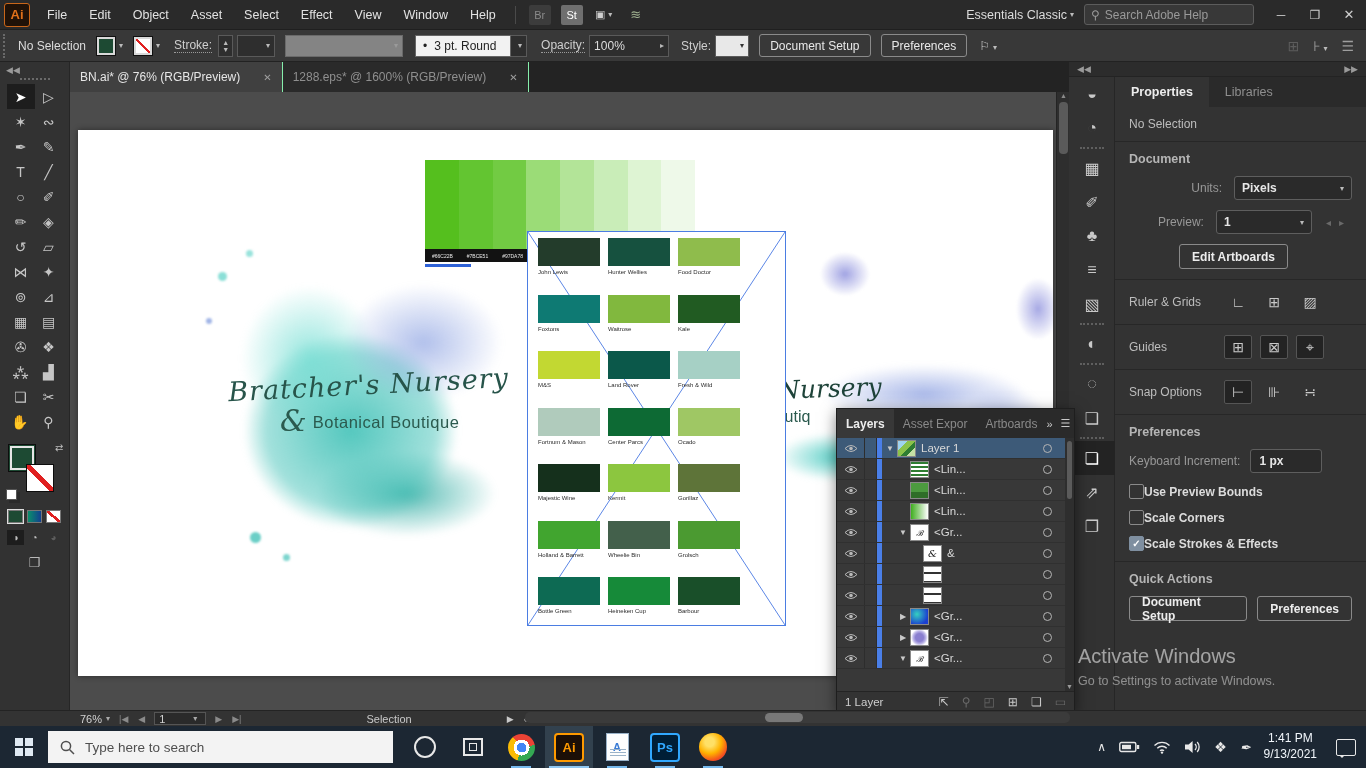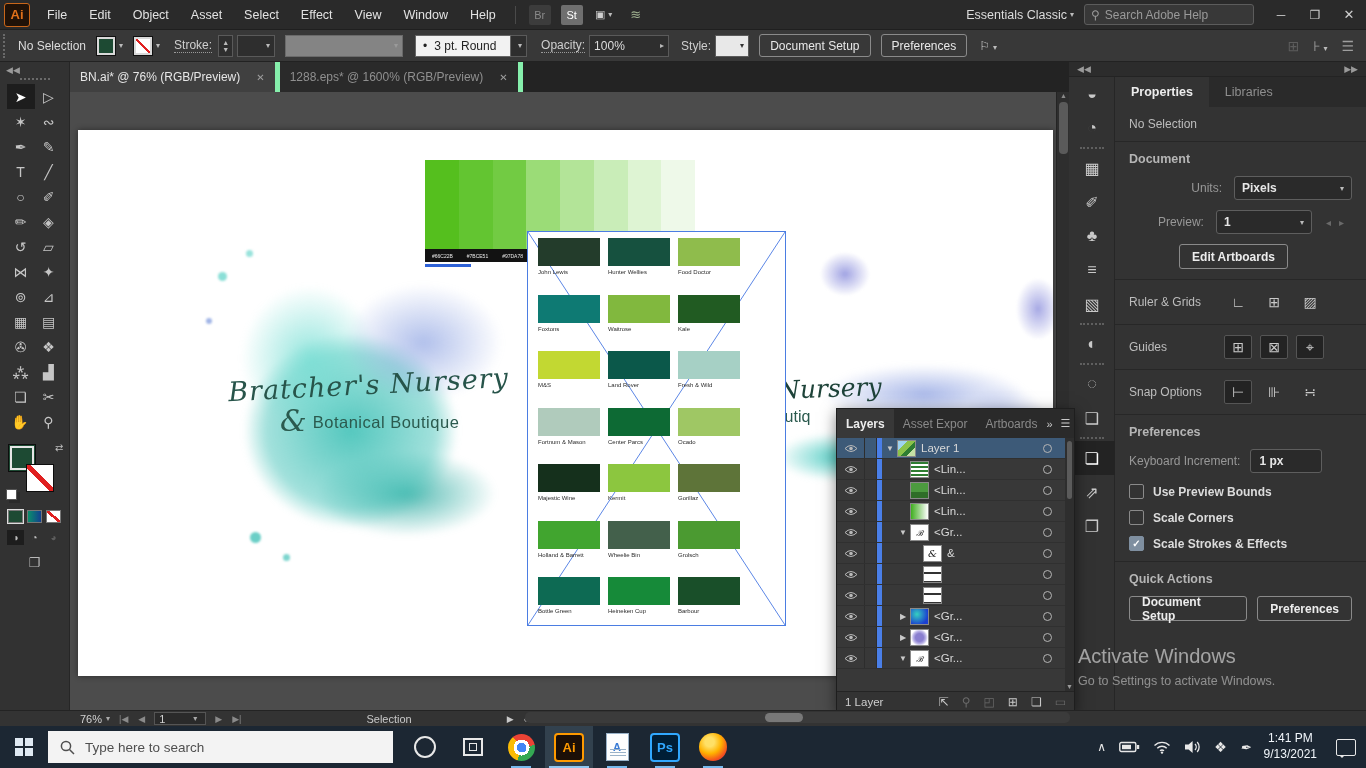--- a/index.html
+++ b/index.html
@@ -28,21 +28,21 @@
   .stepper{width:15px;height:22px;background:#2e2e2e;border:1px solid #5a5a5a;color:#bbb;font-size:7px;display:flex;flex-direction:column;align-items:center;justify-content:center;margin-left:6px;line-height:1;}
   .combo{height:22px;background:#2e2e2e;border:1px solid #5a5a5a;display:flex;align-items:center;justify-content:space-between;padding:0 4px;margin-left:4px;color:#ddd;}
   .combo .chev{margin-left:6px;}
   #cb-var{width:118px;height:22px;background:#848484;border:1px solid #6a6a6a;margin-left:10px;display:flex;align-items:center;justify-content:flex-end;padding:0 4px;color:#a9a9a9;}
   #cb-brush{width:96px;height:22px;background:#f2f2f2;color:#222;border:1px solid #666;margin-left:12px;display:flex;align-items:center;padding:0 7px;gap:7px;}
   #cb-brush-chev{width:16px;height:22px;background:#2e2e2e;border:1px solid #5a5a5a;border-left:none;display:flex;align-items:center;justify-content:center;}
   .cb-btn{height:23px;border:1px solid #8a8a8a;border-radius:3px;padding:0 10px;display:flex;align-items:center;color:#e8e8e8;margin-left:10px;background:transparent;font-size:12px;}
   .cb-right{margin-left:auto;display:flex;align-items:center;gap:14px;padding-right:12px;color:#9f9f9f;font-size:14px;}
   
   #tabbar{position:absolute;left:70px;top:62px;width:999px;height:30px;background:#232323;display:flex;align-items:flex-end;}
-  .doc-tab{height:30px;display:flex;align-items:center;padding:0 10px;font-size:12px;gap:16px;border-right:5px solid #86efac;}
+  .doc-tab{height:30px;display:flex;align-items:center;padding:0 10px;font-size:12px;gap:23px;border-right:1px solid #86efac;}
   .doc-tab.active{background:#404040;color:#e6e6e6;}
   .doc-tab.inactive{background:#2a2a2a;color:#8f8f8f;}
   .tab-x{font-size:10px;color:#9f9f9f;}
   
   #toolbar{position:absolute;left:0;top:62px;width:70px;height:648px;background:#323232;border-right:1px solid #262626;}
   #tb-collapse{color:#9a9a9a;font-size:9px;padding:3px 0 0 6px;}
   #tb-grip{width:30px;margin:3px auto 4px;border-top:2px dotted #6a6a6a;}
   #tools{display:grid;grid-template-columns:28px 28px;justify-content:center;}
   .tool{width:28px;height:25px;display:flex;align-items:center;justify-content:center;color:#c6c6c6;font-size:14px;position:relative;}
   .tool.active{background:#1d1d1d;color:#fff;}
@@ -118,21 +118,21 @@
   .p-sec-title{color:#b5b5b5;font-size:12.5px;font-weight:bold;}
   .p-field{display:flex;align-items:center;justify-content:flex-end;margin-top:10px;gap:12px;}
   .p-field label{color:#989898;}
   .p-combo{width:118px;height:24px;background:#2a2a2a;border:1px solid #5e5e5e;border-radius:3px;display:flex;align-items:center;justify-content:space-between;padding:0 7px;color:#e6e6e6;}
   .nav-arrows{color:#6a6a6a;font-size:10px;letter-spacing:8px;margin-left:2px;}
   .p-btn{height:25px;border:1px solid #8a8a8a;border-radius:3px;color:#ececec;display:inline-flex;align-items:center;padding:0 12px;font-weight:bold;font-size:12px;background:transparent;}
   .icon-row{display:flex;align-items:center;justify-content:space-between;}
   .icon-set{display:flex;gap:8px;}
   .ic-btn{width:28px;height:24px;display:flex;align-items:center;justify-content:center;color:#c9c9c9;font-size:14px;border-radius:2px;}
   .ic-btn.pressed{background:#232323;border:1px solid #555;}
-  .chk-row{display:flex;align-items:center;gap:9px;margin-top:11px;color:#dcdcdc;font-weight:bold;font-size:12px;}
+  .chk-row{display:flex;align-items:center;margin-top:11px;color:#dcdcdc;font-weight:bold;font-size:12px;}
   .chk{width:15px;height:15px;border:1px solid #8a8a8a;border-radius:2px;display:flex;align-items:center;justify-content:center;font-size:10px;color:#fff;}
   .chk.on{background:#7f8fa0;border-color:#7f8fa0;}
   .kb-input{width:72px;height:24px;background:#2a2a2a;border:1px solid #5e5e5e;border-radius:3px;color:#e6e6e6;display:flex;align-items:center;padding:0 8px;}
   
   #layers{position:absolute;left:836px;top:408px;width:239px;height:304px;background:#383838;border:1px solid #1e1e1e;box-shadow:0 4px 14px rgba(0,0,0,.5);}
   #layers-tabs{height:29px;background:#2a2a2a;display:flex;align-items:stretch;font-size:12px;}
   .l-tab{padding:0 9px;display:flex;align-items:center;white-space:nowrap;}
   .l-tab.active{background:#383838;color:#ececec;font-weight:bold;}
   .l-tab.dim{color:#8a8a8a;}
   #layers-tabs .l-ops{margin-left:auto;display:flex;align-items:center;gap:8px;color:#c9c9c9;padding-right:7px;font-size:11px;}

